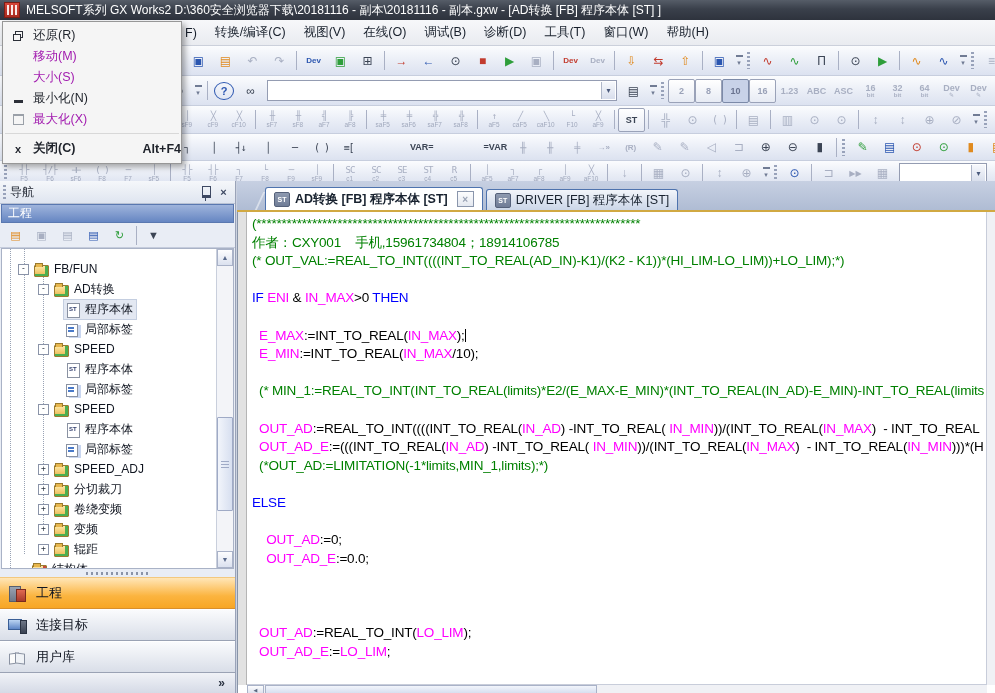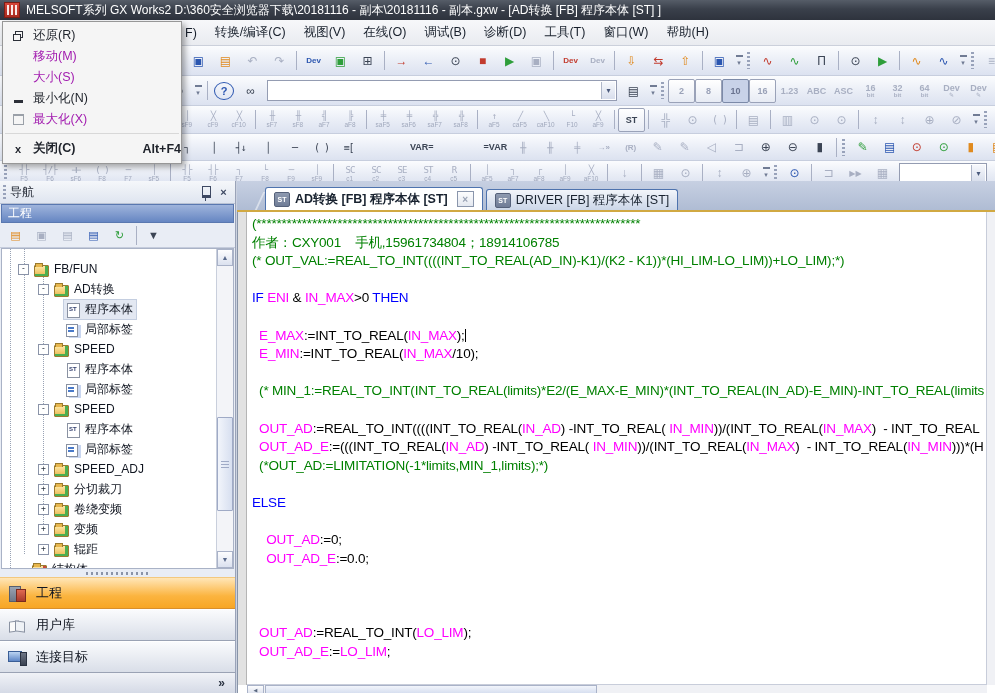--- a/index.html
+++ b/index.html
@@ -696,26 +696,26 @@
           <div class="vsb-dn">▼</div>
         </div>
       </div>
       <div class="dots"></div>
       <div id="navbtns">
           <div class="nbtn active">
             <span class="nbi nbi-proj"></span>
             <span class="nbl">工程</span>
           </div>
           <div class="nbtn">
+            <span class="nbi nbi-conn"></span>
+            <span class="nbl">连接目标</span>
+          </div>
+          <div class="nbtn">
             <span class="nbi nbi-lib"></span>
             <span class="nbl">用户库</span>
-          </div>
-          <div class="nbtn">
-            <span class="nbi nbi-conn"></span>
-            <span class="nbl">连接目标</span>
           </div>
         </div>
       <div class="chevbar">
         <span>»</span>
       </div>
     </div>
 
     <div id="editor">
       <div id="tabbar">
         <div class="tab-diag"></div>

